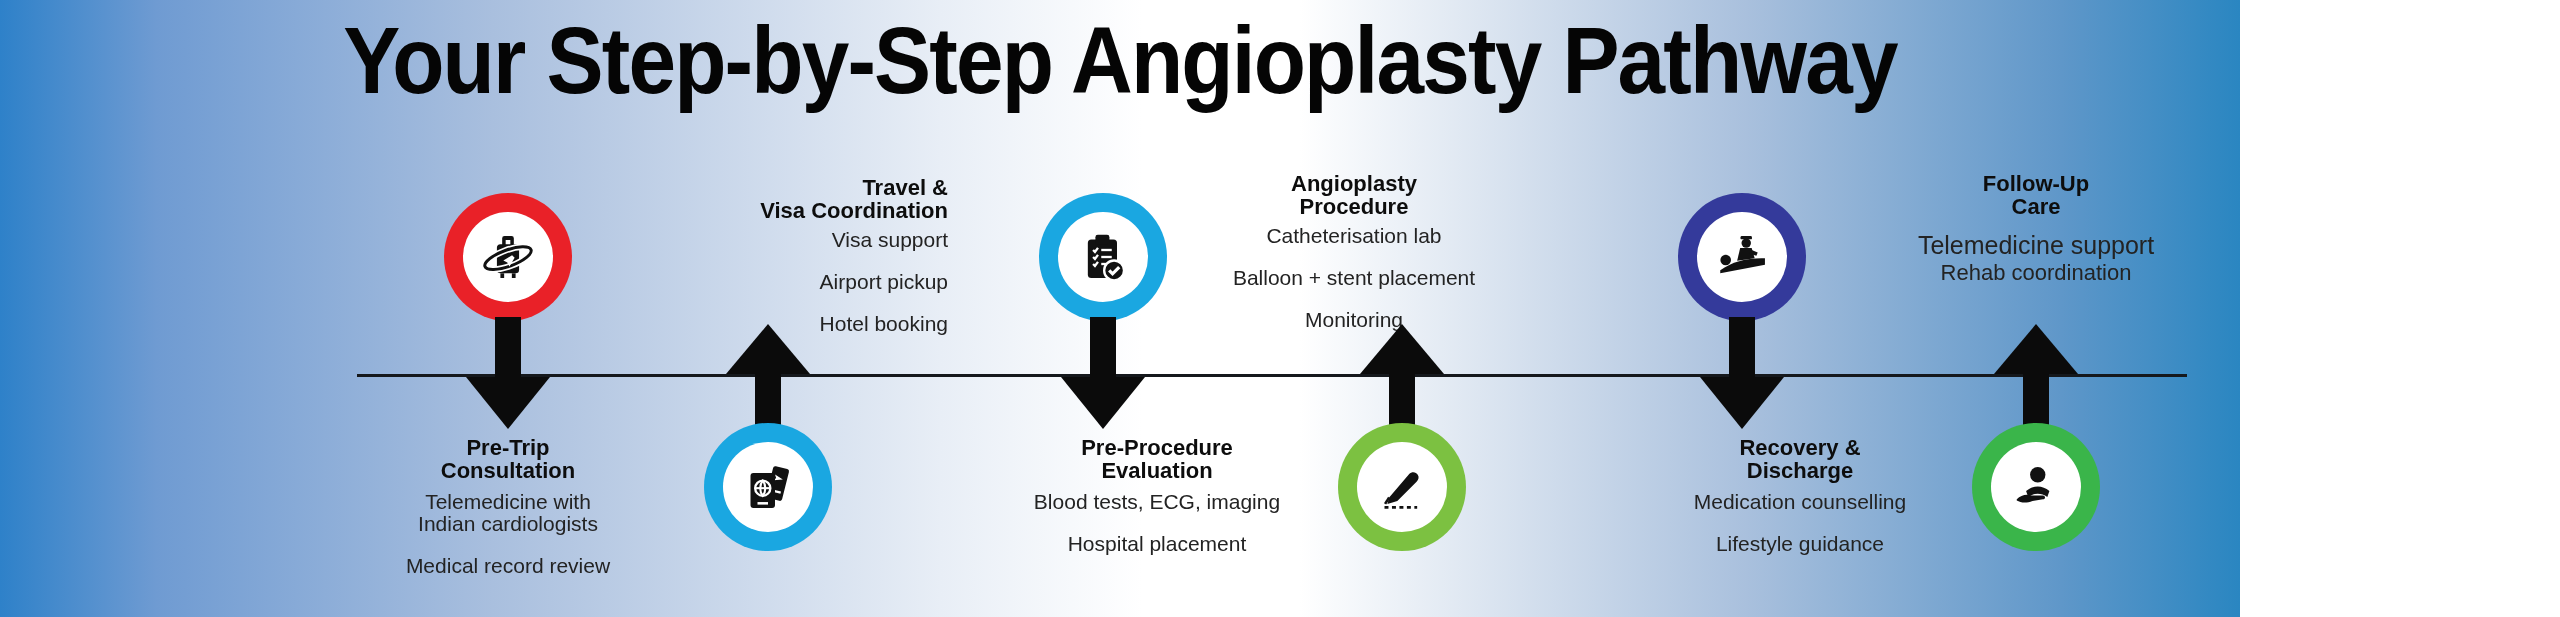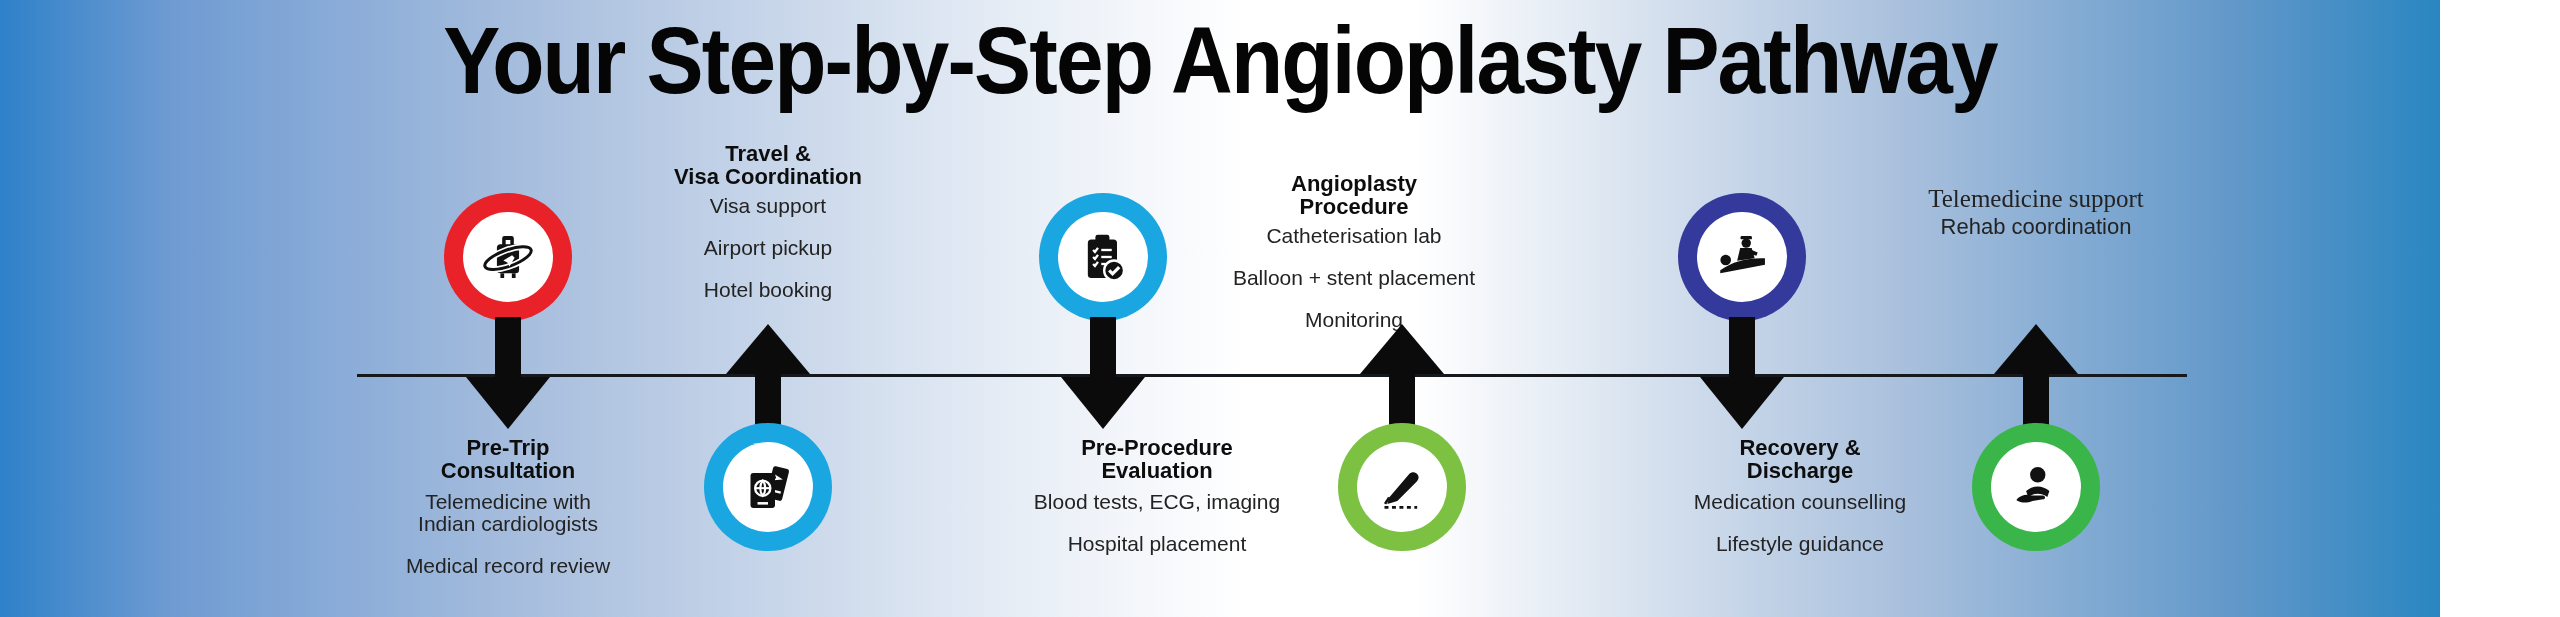--- a/index.html
+++ b/index.html
@@ -1,18 +1,18 @@
 <!DOCTYPE html>
 <html><head>
 <meta charset="utf-8">
 <style>
   html,body{margin:0;padding:0;}
   #canvas{
     position:relative;
-    width:2440px;height:617px;
+    width:2240px;height:617px;
     overflow:hidden;
     font-family:"Liberation Sans", sans-serif;
     background:linear-gradient(90deg,
       #2e81c9 0%, #6f9bd2 7%, #a9bfde 22%, #e8eef6 42%,
       #ffffff 51%, #ffffff 58%, #dde6f1 66%, #a9c0dd 78%,
       #5f97c9 92%, #2a86c1 100%);
   }
   .main-title{
     position:absolute;left:0;top:6px;width:100%;
     text-align:center;
@@ -49,21 +49,21 @@
   }
   .step-title{
     font-size:22px;font-weight:bold;color:#0d0d0d;
     line-height:23px;white-space:pre-line;
   }
   .sub{
     font-size:21px;line-height:22px;margin-top:20px;white-space:pre-line;
   }
   .sub.first{margin-top:9px;}
   .text-above .sub.first{margin-top:7px;}
-  .step6-item0{font-size:25px;margin-top:16px;font-family:Liberation Serif, serif;}
+  .step6-item0{font-size:25px;margin-top:16px;}
   .step6-item1{font-size:22px;margin-top:6px;}
   .icon-black{fill:#111;}
 </style>
 </head>
 <body>
 
 <div id="canvas">
 
   <div class="main-title">Your Step-by-Step Angioplasty Pathway</div>
 
@@ -90,21 +90,21 @@
     <div class="text-block text-below" style="left:328px;top:436px;">
       <div class="step-title">Pre-Trip
 Consultation</div>
       <div class="sub first">Telemedicine with
 Indian cardiologists</div>
       <div class="sub">Medical record review</div>
     </div>
   </div>
 
   <div>
-    <div class="text-block text-above" style="left:588px;top:142px;">
+    <div class="text-block text-above" style="left:588px;top:176px;text-align:right;">
       <div class="step-title">Travel &amp;
 Visa Coordination</div>
       <div class="sub first">Visa support</div>
       <div class="sub">Airport pickup</div>
       <div class="sub">Hotel booking</div>
     </div>
     <div class="head-up" style="left:726px;top:324px;"></div>
     <div class="stem" style="left:755px;top:374px;height:52px;"></div>
     <div class="circle" style="left: 704px; top: 423px; background-color: rgb(26, 167, 225);">
       <div class="circle-inner">
@@ -194,20 +194,22 @@
     <div class="text-block text-below" style="left:1620px;top:436px;">
       <div class="step-title">Recovery &amp;
 Discharge</div>
       <div class="sub first">Medication counselling</div>
       <div class="sub">Lifestyle guidance</div>
     </div>
   </div>
 
   <div>
     <div class="text-block text-above" style="left:1856px;top:172px;">
+      <div class="step-title">Follow-Up
+Care</div>
       <div class="sub step6-item0">Telemedicine support</div>
       <div class="sub step6-item1">Rehab coordination</div>
     </div>
     <div class="head-up" style="left:1994px;top:324px;"></div>
     <div class="stem" style="left:2023px;top:374px;height:52px;"></div>
     <div class="circle" style="left: 1972px; top: 423px; background-color: rgb(58, 181, 74);">
       <div class="circle-inner">
         <svg viewBox="0 0 48 48" width="56" height="56">
           <g class="icon-black">
             <circle cx="25.5" cy="13.5" r="6.6"></circle>

